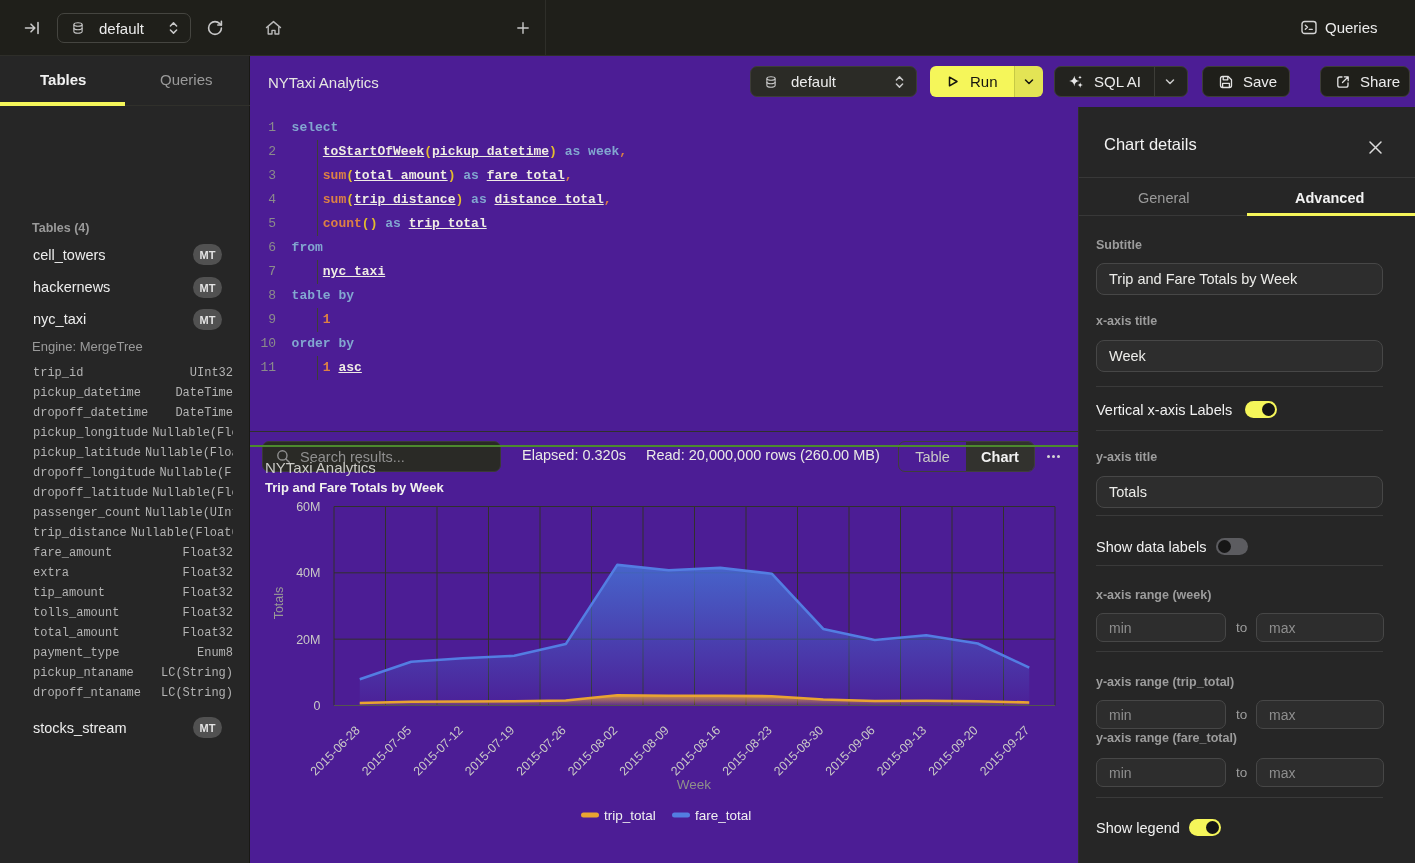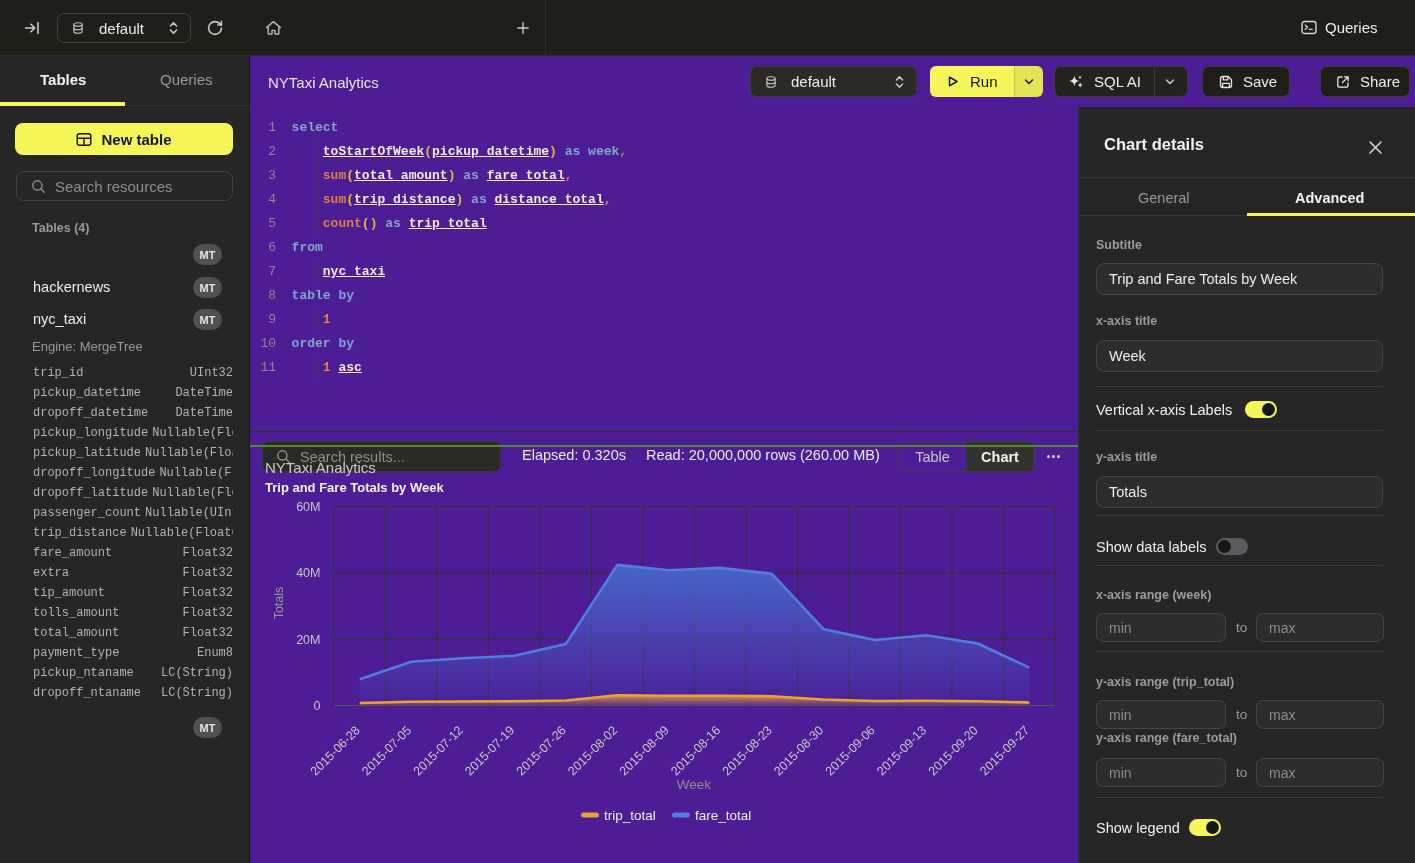--- a/index.html
+++ b/index.html
@@ -118,39 +118,22 @@
       </g>
     </svg>
     <span class="abs" style="left:1325px;top:19px;font-size:15px;color:#ececec">Queries</span>
   </div>
   <div id="sidebar">
     <div id="side-tabs">
       <span class="abs" style="left:40px;top:15px;font-size:15px;font-weight:bold;color:#f2f2f2">Tables</span>
       <span class="abs" style="left:160px;top:15px;font-size:15px;color:#9a9a9a">Queries</span>
       <div class="underline"></div>
     </div>
-    <div id="btn-newtable">
-      <svg width="16" height="15" viewBox="0 0 16 15">
-        <g stroke="#15150f" stroke-width="1.4" fill="none" stroke-linejoin="round">
-          <rect x="1.2" y="1.7" width="13.6" height="11.6" rx="2.2"></rect>
-          <path d="M1.2 6.3 H14.8 M8 6.3 V13.3"></path>
-        </g>
-      </svg>
-      <span style="margin-left:9px;font-size:15px;font-weight:bold">New table</span>
-    </div>
-    <div id="side-search">
-      <svg style="margin-left:14px" width="15" height="15" viewBox="0 0 15 15">
-        <g stroke="#8f8f8f" stroke-width="1.4" fill="none" stroke-linecap="round">
-          <circle cx="6.4" cy="6.4" r="4.6"></circle>
-            <path d="M9.9 9.9 L13.3 13.3"></path>
-        </g>
-      </svg>
-      <span style="margin-left:9px;font-size:15px">Search resources</span>
-    </div>
     <span class="abs" style="left:32px;top:165px;font-size:12.5px;font-weight:bold;color:#9a9a9a">Tables (4)</span>
+    <div class="srow" style="top:184px;height:30px;font-size:14.5px;color:#ededed">cell_towers</div>
     <div class="mt" style="left:193px;top:188px">MT</div>
     <div class="srow" style="top:216px;height:30px;font-size:14.5px;color:#ededed">hackernews</div>
     <div class="mt" style="left:193px;top:221px">MT</div>
     <div class="srow" style="top:248px;height:30px;font-size:14.5px;color:#ededed">nyc_taxi</div>
     <div class="mt" style="left:193px;top:253px">MT</div>
     <span class="abs" style="left:32px;top:283px;font-size:13px;color:#9a9a9a">Engine: MergeTree</span>
     <div class="col" style="top:307px">
         <span>trip_id</span>
         <span class="t">UInt32</span>
       </div>
@@ -211,20 +194,21 @@
         <span class="t">Enum8</span>
       </div>
     <div class="col" style="top:607px">
         <span>pickup_ntaname</span>
         <span class="t">LC(String)</span>
       </div>
     <div class="col" style="top:627px">
         <span>dropoff_ntaname</span>
         <span class="t">LC(String)</span>
       </div>
+    <div class="srow" style="top:657px;height:30px;font-size:14.5px;color:#ededed">stocks_stream</div>
     <div class="mt" style="left:193px;top:661px">MT</div>
   </div>
   <div id="main">
     <span class="abs" style="left:268px;top:74px;font-size:15px;color:#e6e6e2">NYTaxi Analytics</span>
 
     <div class="pillbtn bordered" style="left:750px;width:167px;background:#2b2b26">
       <svg style="margin-left:14px" width="12" height="14" viewBox="0 0 14 15">
         <g stroke="#c9c9c9" stroke-width="1.3" fill="none">
           <ellipse cx="7" cy="3.4" rx="4.8" ry="2"></ellipse>
           <path d="M2.2 3.4 V11.6 C2.2 12.7 4.35 13.6 7 13.6 C9.65 13.6 11.8 12.7 11.8 11.6 V3.4"></path>
@@ -384,21 +368,21 @@
       </g>
       <text x="33" y="156" fill="#9a9a96" font-size="12.5px" transform="rotate(-90 33 156)" text-anchor="middle">Totals</text>
       <text x="444" y="342" fill="#8f8f8b" font-size="13.5px" text-anchor="middle">Week</text>
       <rect x="331" y="365.5" width="18" height="5" rx="2.5" fill="#e9a431"></rect>
       <text x="354" y="372.5" fill="#f0f0f0" font-size="13.5px">trip_total</text>
       <rect x="422" y="365.5" width="18" height="5" rx="2.5" fill="#537de2"></rect>
       <text x="445" y="372.5" fill="#f0f0f0" font-size="13.5px">fare_total</text>
     </svg>
   </div>
   <div id="panel">
-    <span class="abs" style="left:25px;top:28px;font-size:16.5px;font-weight:bold;color:#f2f2f2">Chart details</span>
+    <span class="abs" style="left:25px;top:28px;font-size:16.5px;font-weight:normal;color:#f2f2f2">Chart details</span>
     <svg class="abs" style="left:289px;top:33px" width="15" height="15" viewBox="0 0 15 15">
       <g stroke="#dcdcdc" stroke-width="1.5" stroke-linecap="round">
           <path d="M2 2 L13 13 M13 2 L2 13"></path>
         </g>
     </svg>
     <div class="abs" style="left:0;top:70px;width:337px;height:1px;background:#383838"></div>
     <span class="abs" style="left:59px;top:83px;font-size:14.5px;color:#9a9a9a">General</span>
     <span class="abs" style="left:216px;top:83px;font-size:14.5px;font-weight:bold;color:#f2f2f2">Advanced</span>
     <div class="abs" style="left:0;top:108px;width:337px;height:1px;background:#383838"></div>
     <div class="abs" style="left:168px;top:106px;width:169px;height:3px;background:#f5f65a"></div>

